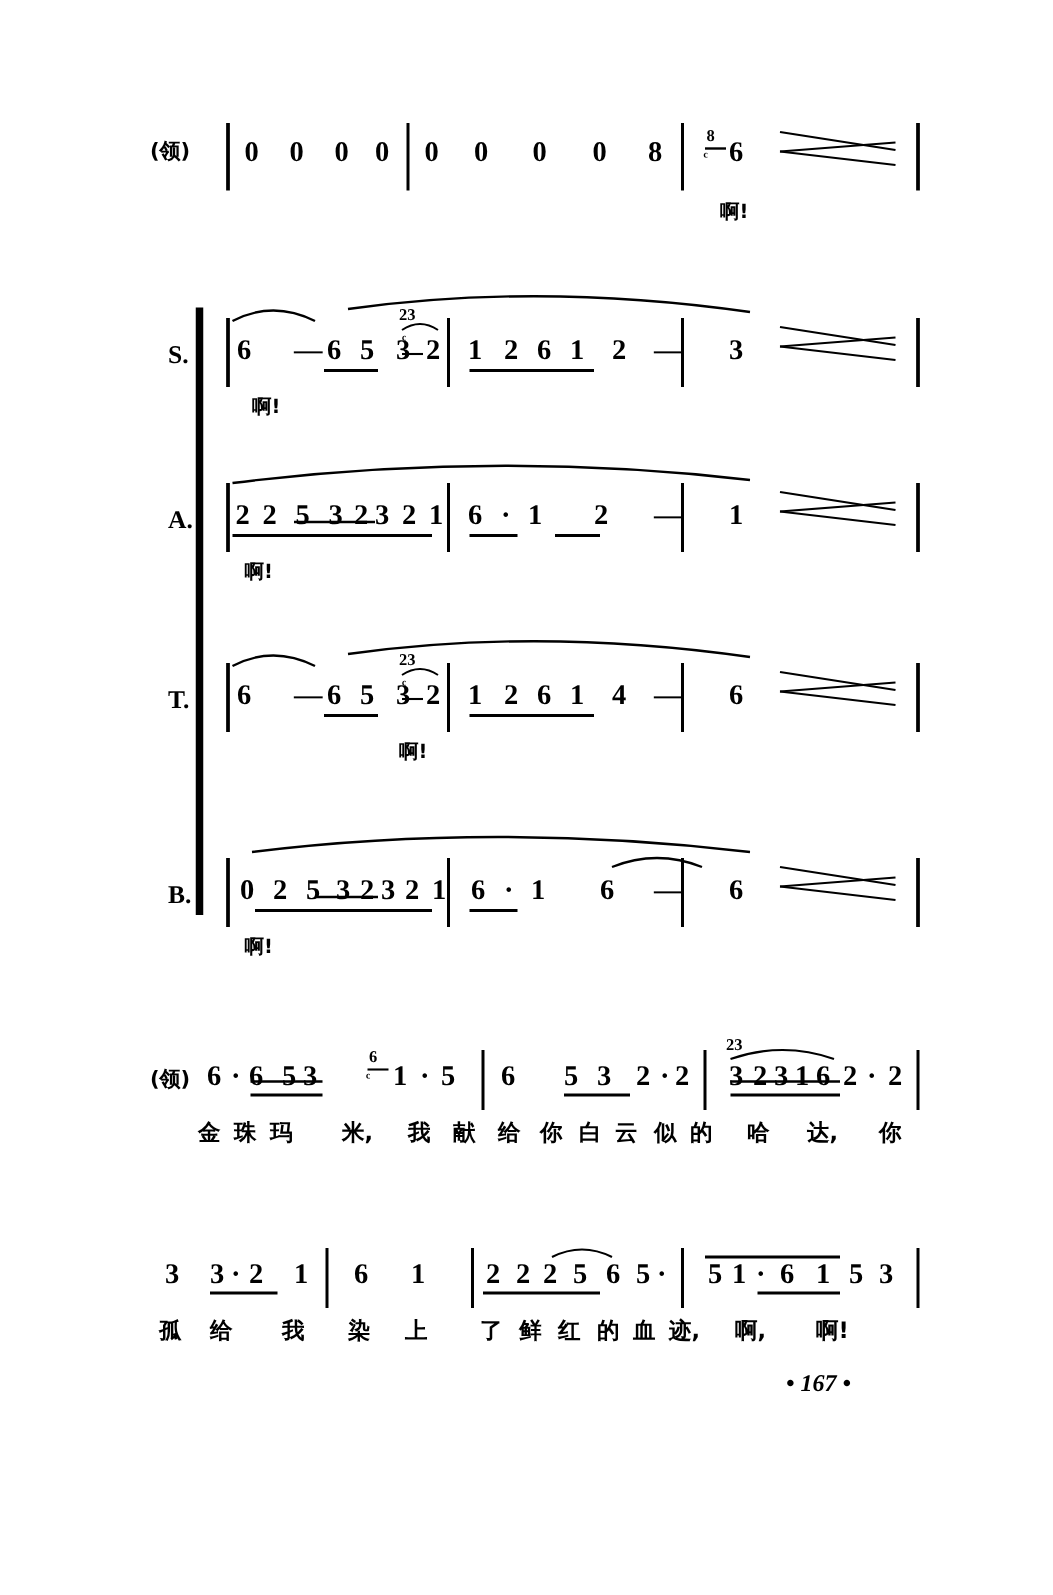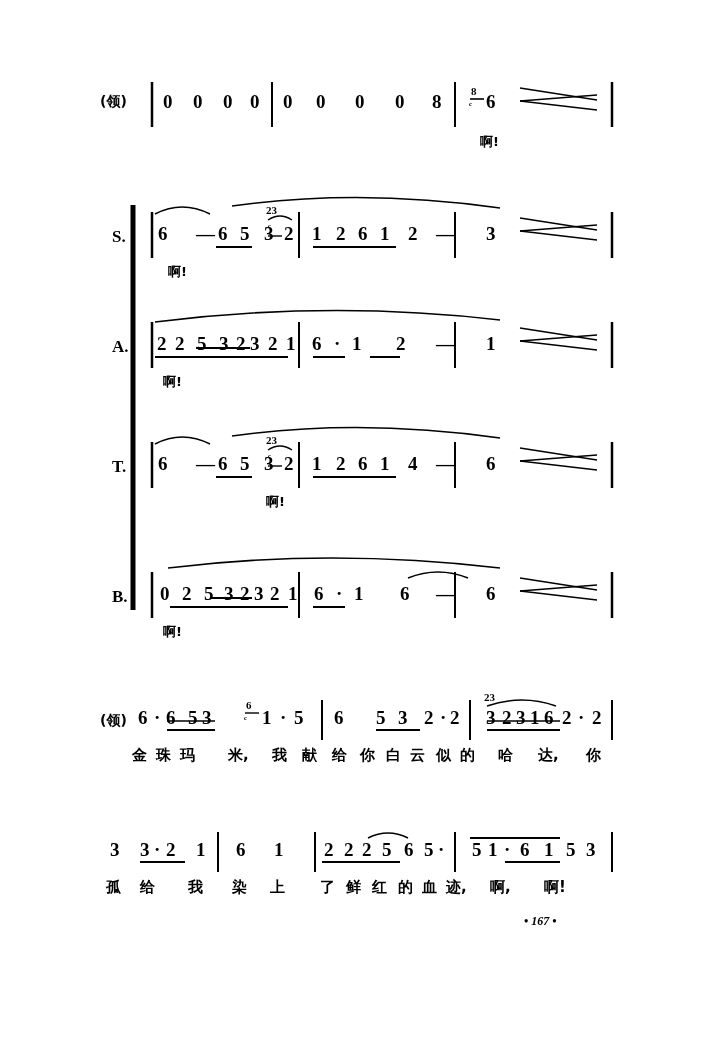--- a/index.html
+++ b/index.html
@@ -49,21 +49,21 @@
   }
   .tempo {
     font-family: "DejaVu Sans", sans-serif;
     font-weight: bold;
     font-size: 14px;
   }
   .pagenum {
     font-family: "Liberation Serif", serif;
     font-style: italic;
     font-weight: bold;
-    font-size: 12px;
+    font-size: 16px;
   }
   svg.ov {
     position: absolute;
     left: 0; top: 0;
     width: 702px; height: 1063px;
     pointer-events: none;
   }
 </style>
 </head>
 <body>

